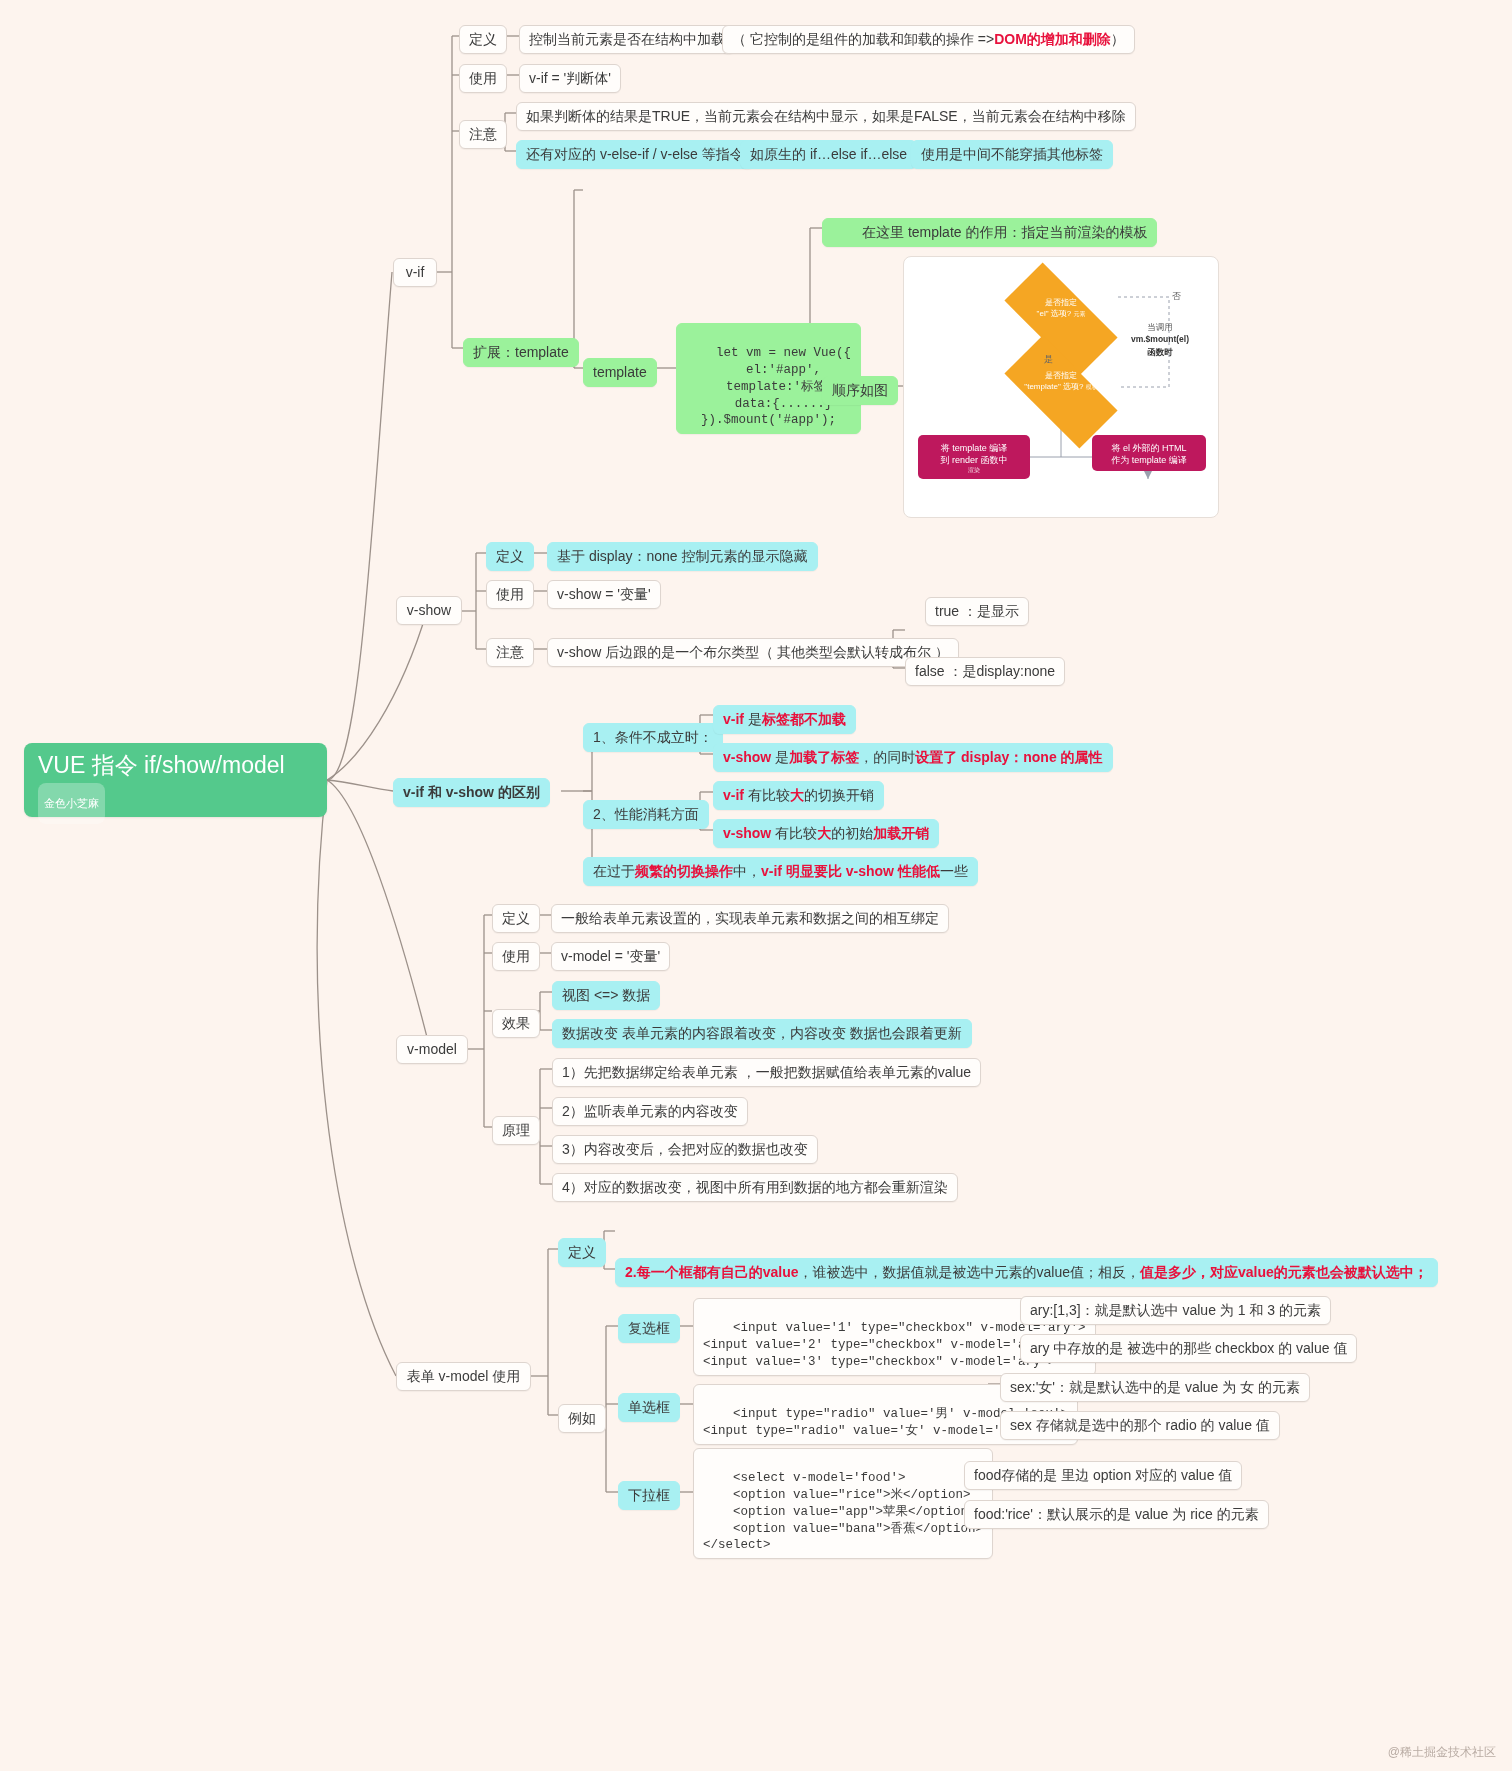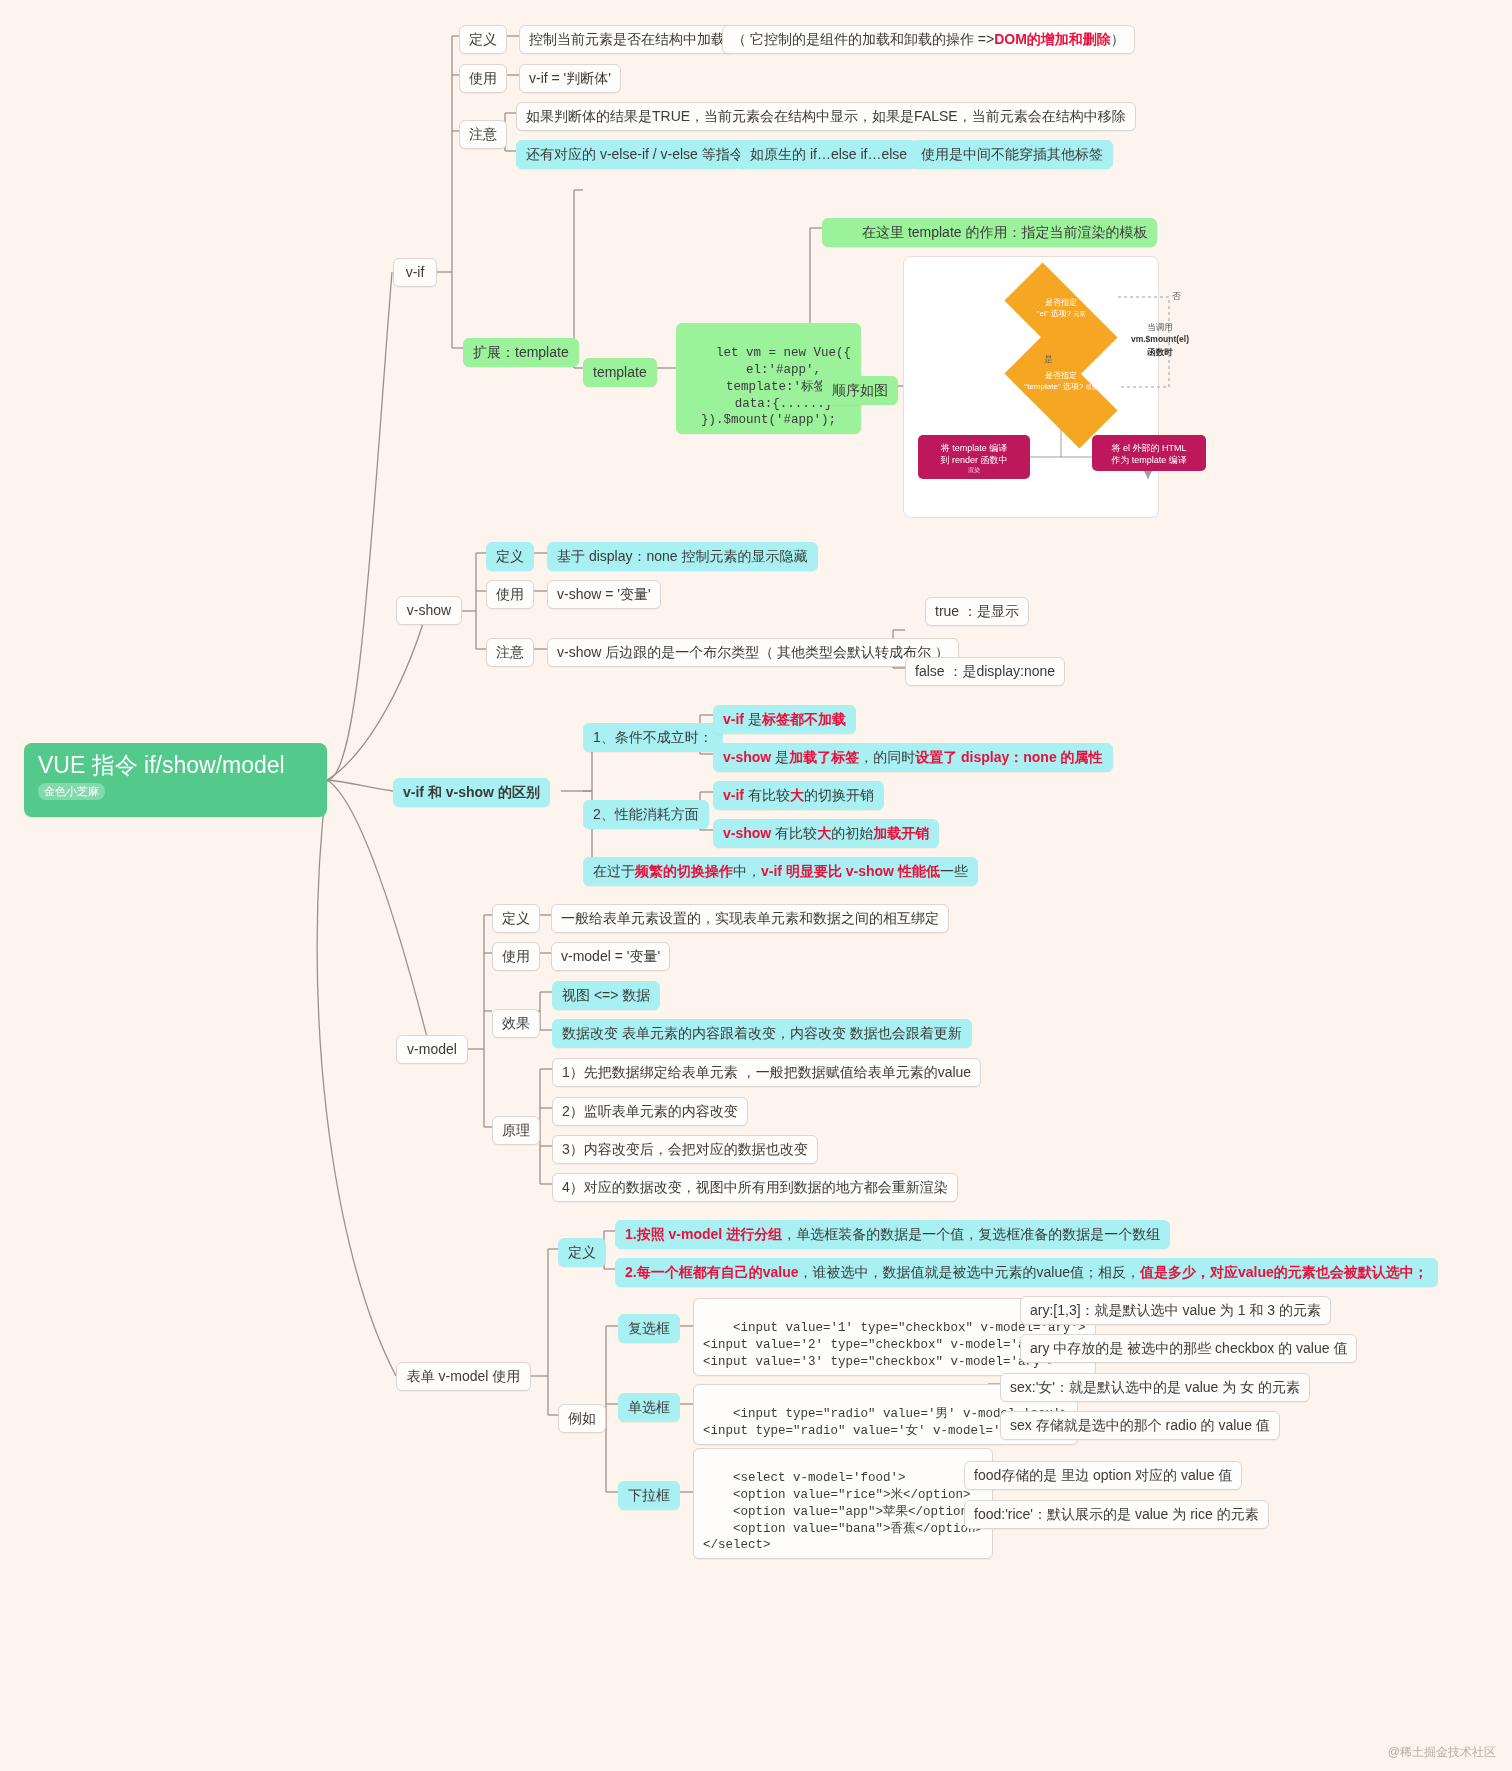--- a/index.html
+++ b/index.html
@@ -40,26 +40,26 @@
     position:absolute; left:24px; top:743px;
     width:303px; height:74px;
     background:#54c98c; border:none; border-radius:8px;
     padding:10px 14px 6px 14px;
     box-shadow:0 1px 2px rgba(0,0,0,.08);
   }
   #root-title { color:#fff; font-size:23px; line-height:1.1; white-space:nowrap; }
   #root-badge {
     display:inline-block; margin-top:5px;
     background:rgba(255,255,255,.28); color:#fff;
-    font-size:11px; padding:1px 6px; border-radius:8px;
+    font-size:11px; padding:13px 6px; border-radius:8px;
   }
 
   
   #flow-panel {
-    position:absolute; left:903px; top:256px; width:256px; height:262px;
+    position:absolute; left:903px; top:256px; width:316px; height:262px;
     background:#fff; border:1px solid #e6ded8; border-radius:8px;
   }
   .fl-dia {
     position:absolute; background:#f5a623;
     width:106px; height:54px;
     transform:rotate(45deg);
   }
   .fl-dia-wrap { position:absolute; width:106px; height:54px; }
   .fl-dia-txt {
     position:absolute; width:130px; left:-12px; top:6px;
@@ -391,22 +391,20 @@
   <div class="node plain" style="left:552px; top:1135px;">
     <span>3）内容改变后，会把对应的数据也改变</span></div>
   <div class="node plain" style="left:552px; top:1173px;">
     <span>4）对应的数据改变，视图中所有用到数据的地方都会重新渲染</span></div>
 
   <div class="node plain" style="left:396px; top:1362px; width:135px; text-align:center;">
     <span>表单 v-model 使用</span></div>
 
   <div class="node cyan" style="left:558px; top:1238px;">
     <span>定义</span></div>
-  <div class="node cyan" style="left:615px; top:1220px;">
-    <span class="r">1.</span><span class="r">按照 v-model 进行分组</span><span>，单选框装备的数据是一个值，复选框准备的数据是一个数组</span></div>
   <div class="node cyan" style="left:615px; top:1258px;">
     <span class="r">2.</span><span class="r">每一个框都有自己的value</span><span>，谁被选中，数据值就是被选中元素的value值；相反，</span><span class="r">值是多少，对应value的元素也会被默认选中；</span></div>
 
   <div class="node plain" style="left:558px; top:1404px;">
     <span>例如</span></div>
 
   <div class="node cyan" style="left:618px; top:1314px;">
     <span>复选框</span></div>
   <div class="node plain mono pre" style="left:693px; top:1298px;">
     <span>&lt;input value='1' type="checkbox" v-model='ary'&gt;

